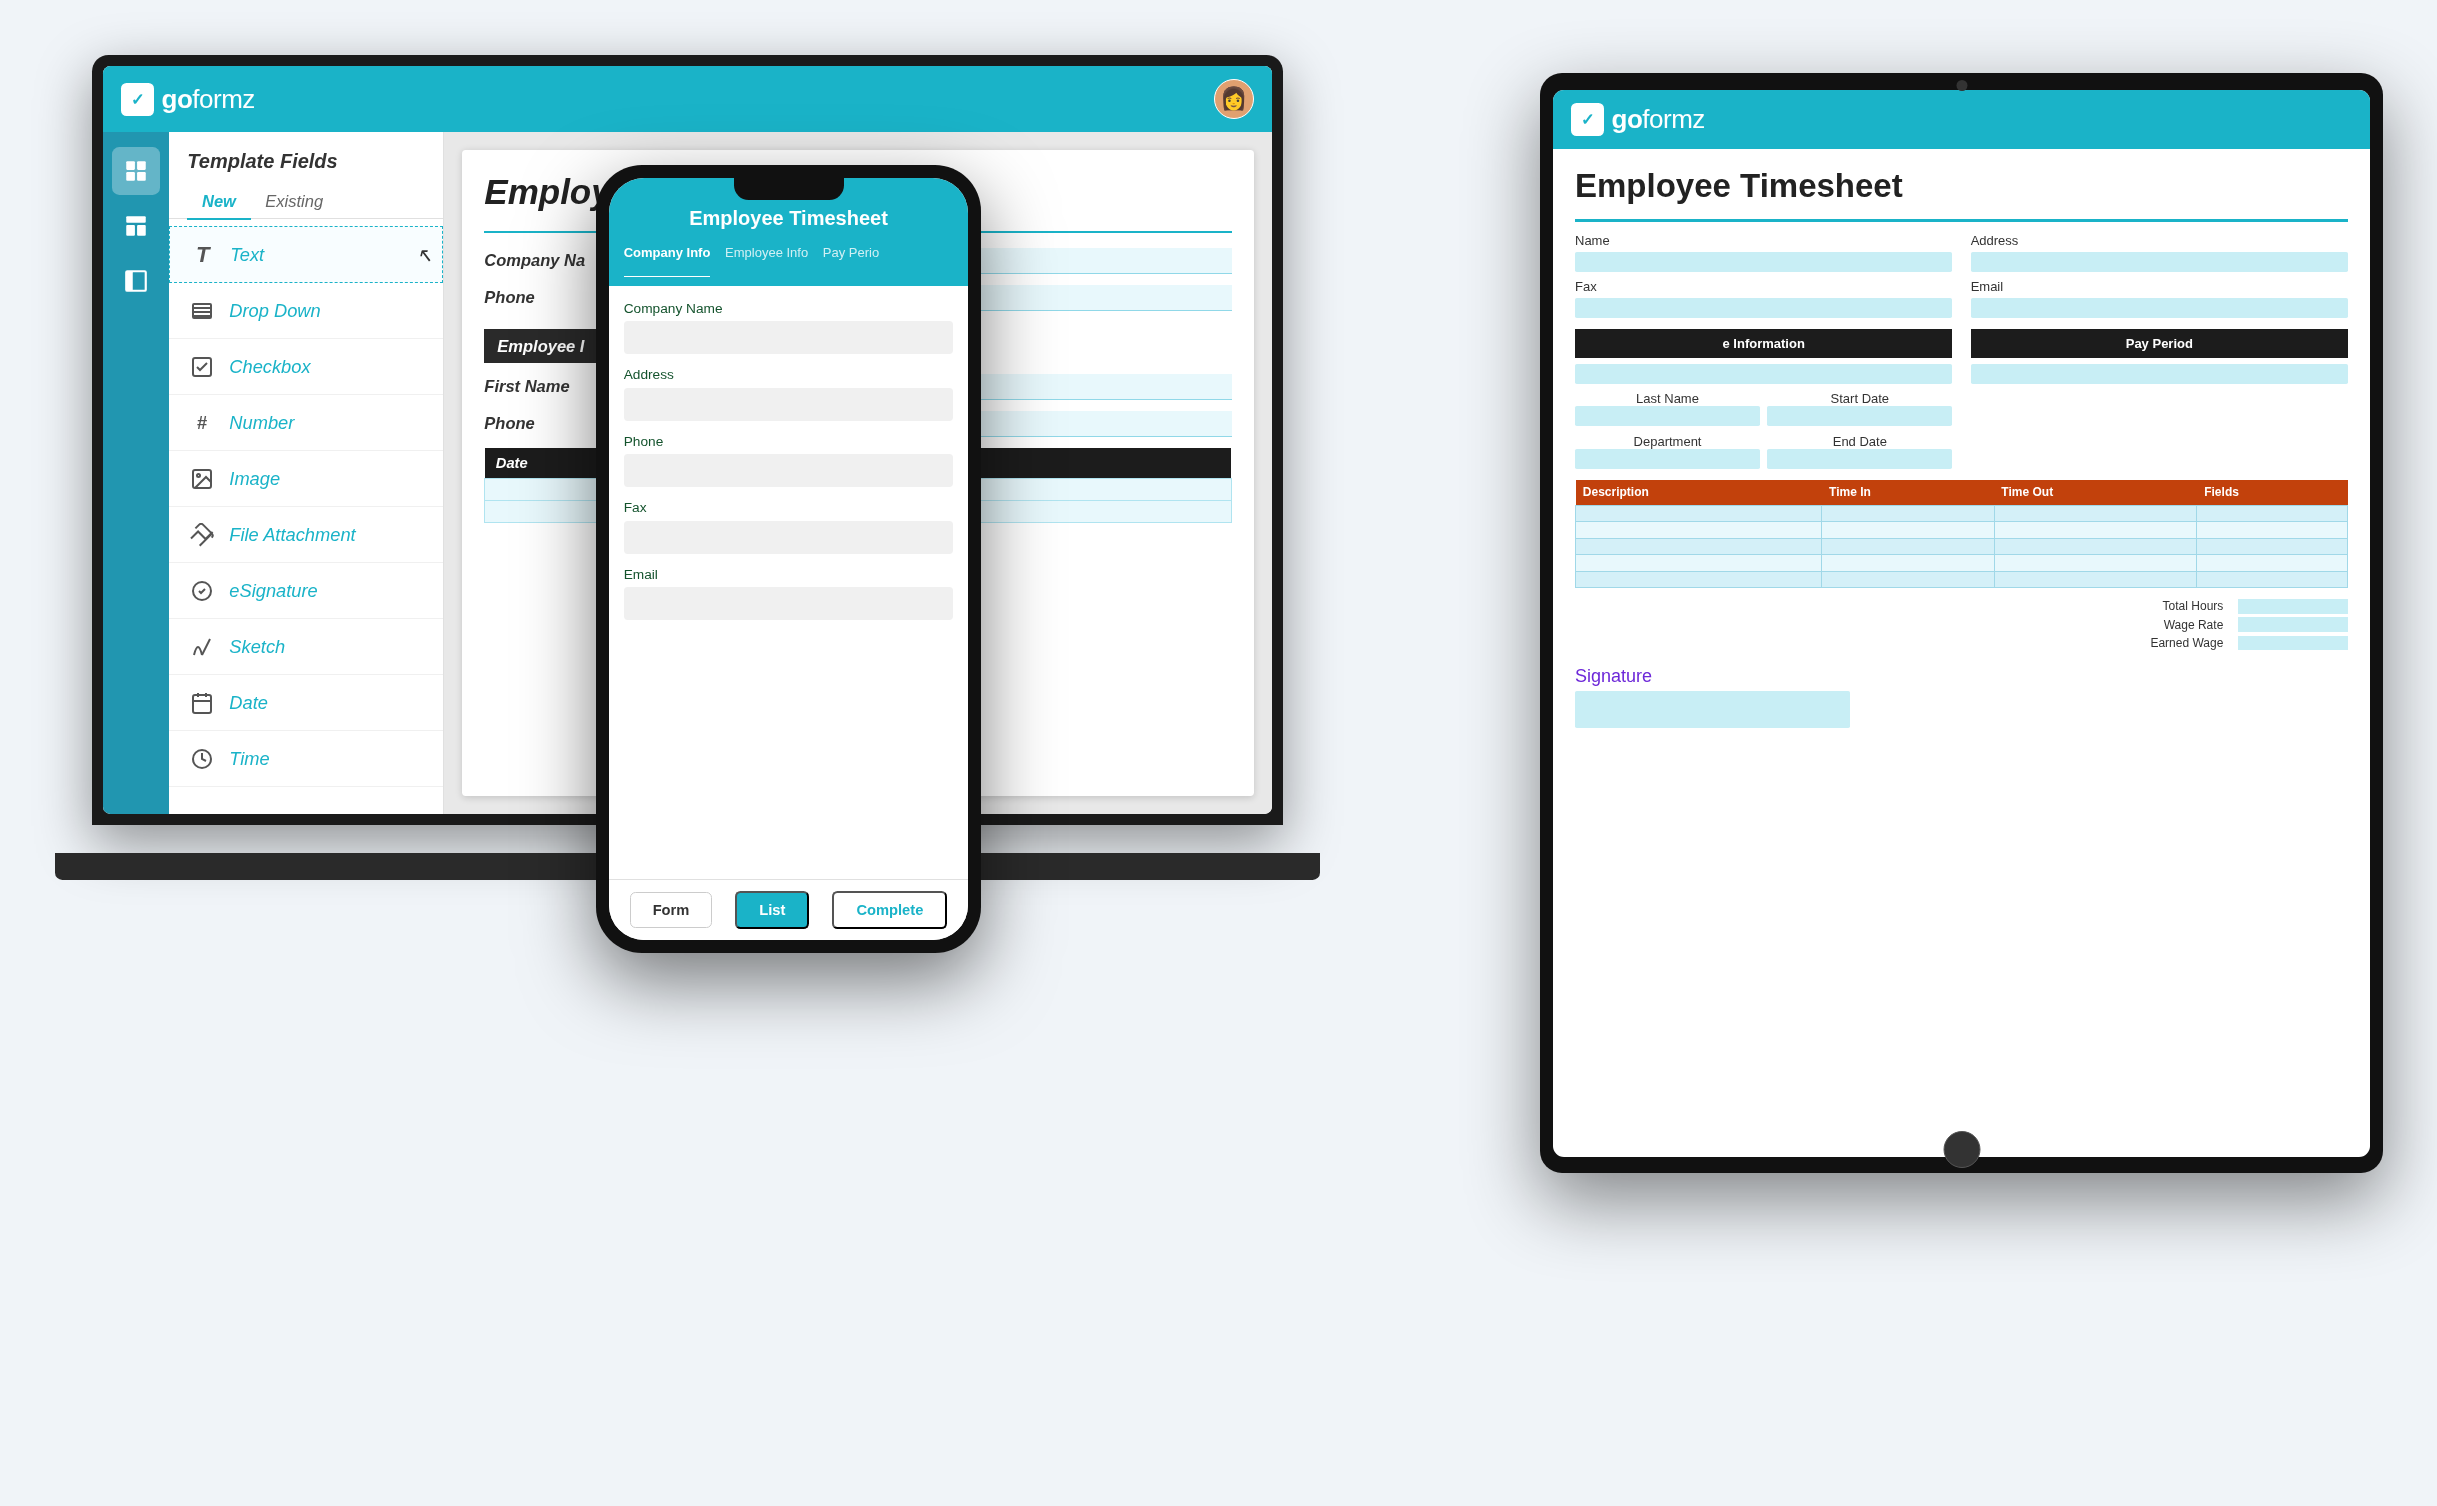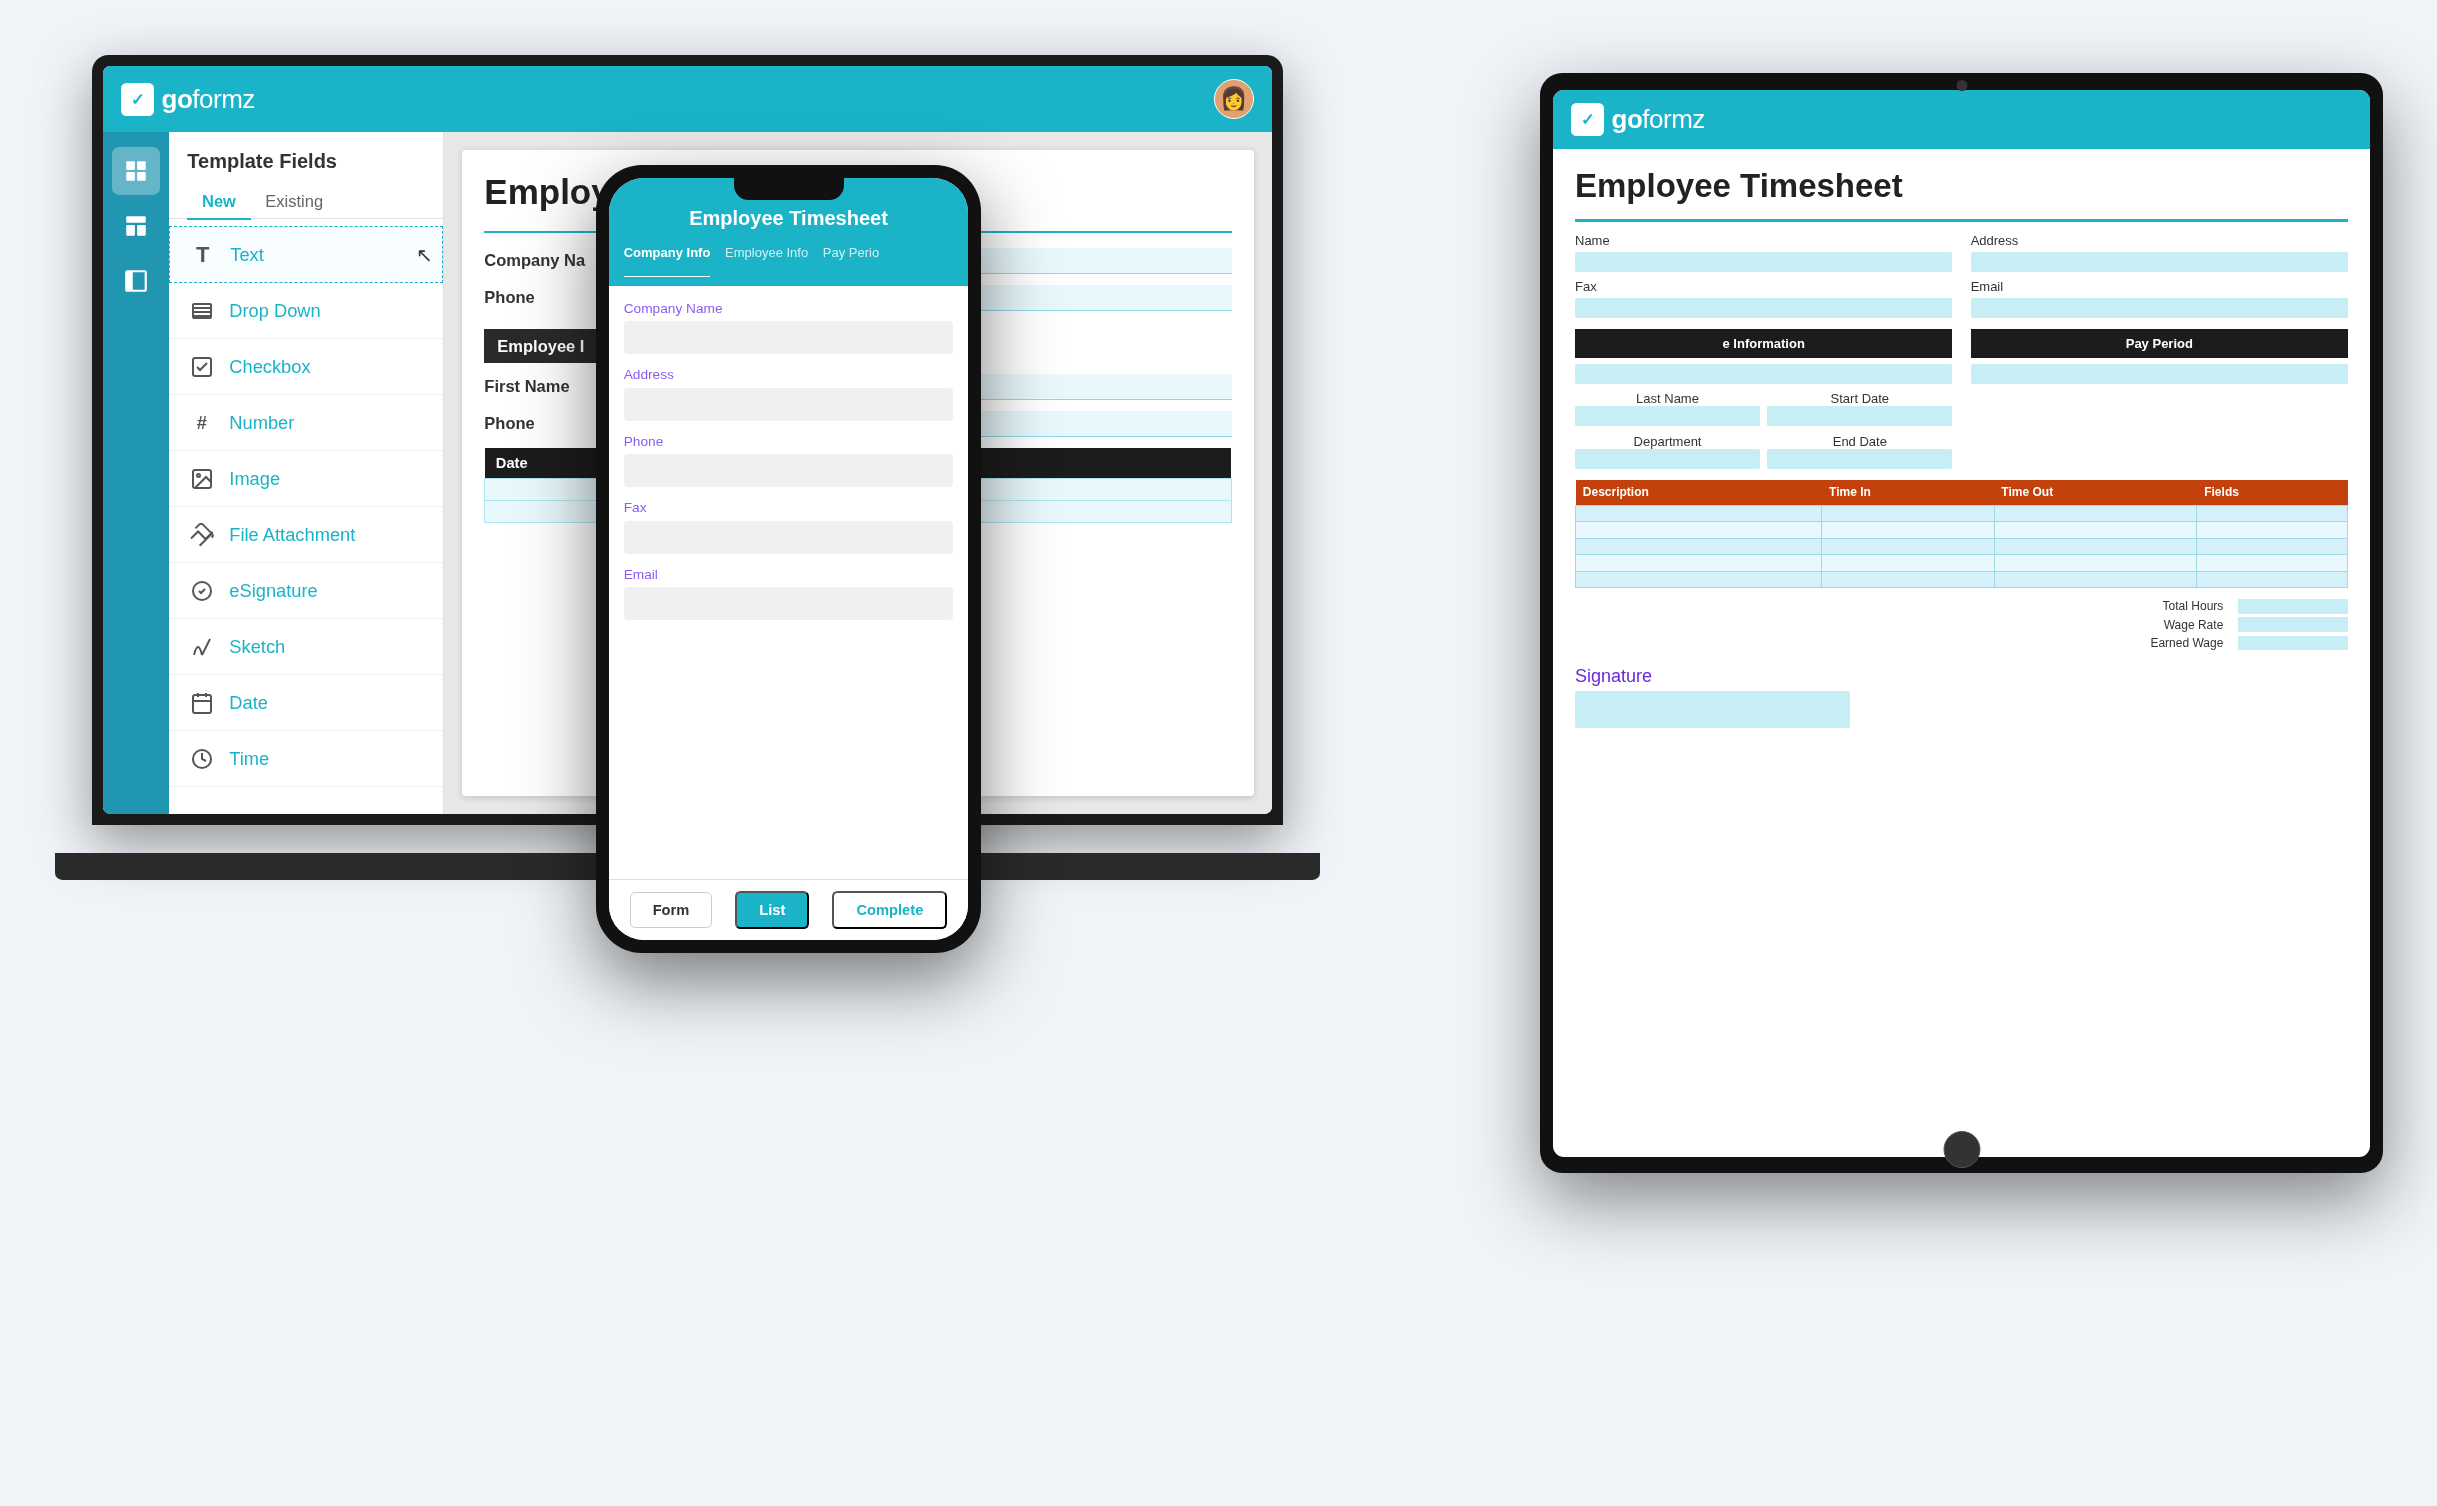--- a/index.html
+++ b/index.html
@@ -108,20 +108,21 @@
       justify-content: center;
     }
     .gf-avatar-face {
       font-size: 22px;
     }
 
     
     .app-layout {
       display: flex;
       height: calc(100% - 66px);
+      font-style: italic;
     }
 
     
     .left-sidebar {
       width: 66px;
       background: #2196b0;
       display: flex;
       flex-direction: column;
       align-items: center;
       padding-top: 14.7px;
@@ -356,21 +357,21 @@
       flex-direction: column;
       gap: 13px;
     }
     .phone-field-group {
       display: flex;
       flex-direction: column;
       gap: 5.5px;
     }
     .phone-field-label {
       font-size: 13.7px;
-      color: #8b5cf6;
+      color: #14532d;
       font-weight: 500;
     }
     .phone-field-input {
       height: 33px;
       background: #f0f0f0;
       border-radius: 3.7px;
     }
     .phone-bottom-bar {
       background: #fff;
       border-top: 0.9px solid #e0e0e0;

